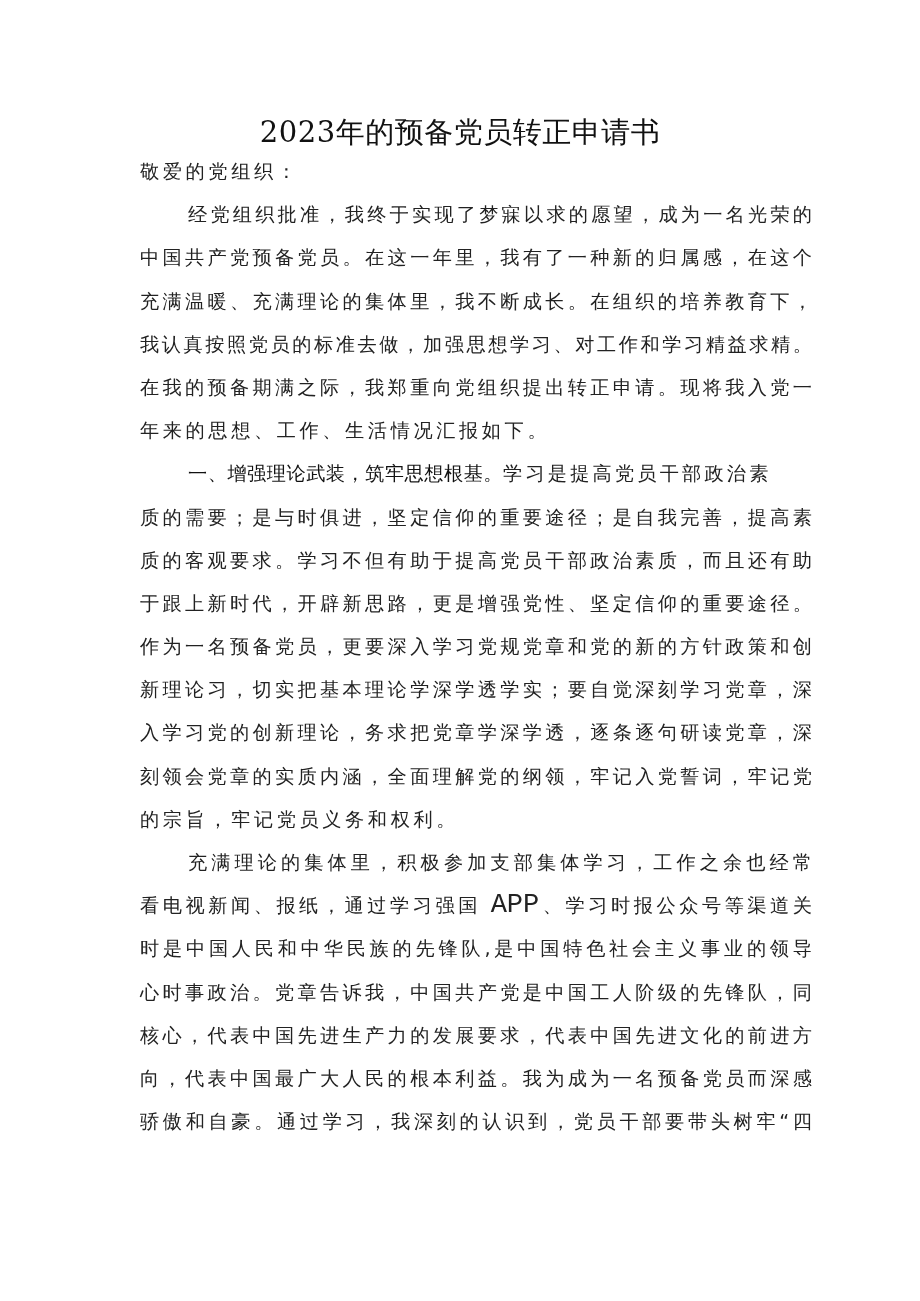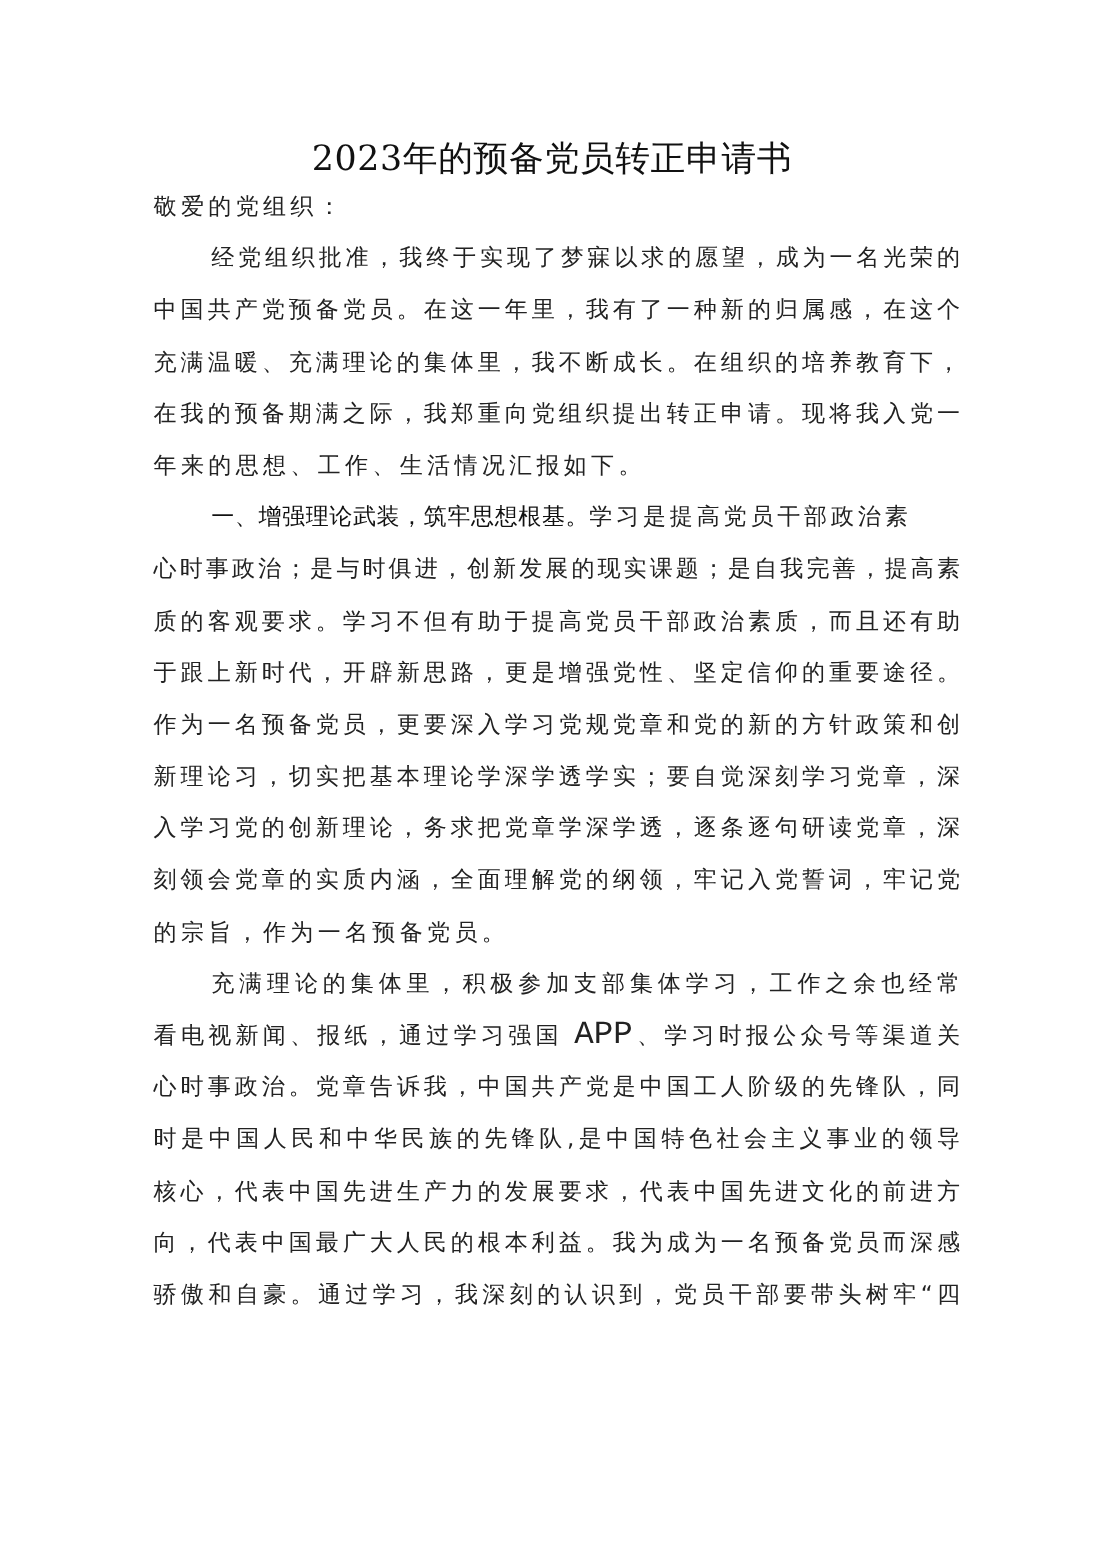--- a/index.html
+++ b/index.html
@@ -28,21 +28,21 @@
     width: 920px;
     text-align: center;
     font-family: "DejaVu Serif", "Liberation Serif", serif;
     font-size: 29px;
     line-height: 40px;
     color: #111;
     letter-spacing: 0.5px;
   }
   .body-text {
     position: absolute;
-    left: 128px;
+    left: 140px;
     top: 150px;
     width: 672px;
     font-family: "DejaVu Sans", "Liberation Sans", sans-serif;
     font-size: 19.2px;
     color: #222;
   }
   .line {
     height: 43.2px;
     line-height: 43.2px;
     white-space: nowrap;
@@ -75,44 +75,45 @@
   <div class="title">2023年的预备党员转正申请书</div>
 
   <div class="body-text">
 
     <div class="line">敬爱的党组织：</div>
 
     <div>
       <div class="line justify indent">经党组织批准，我终于实现了梦寐以求的愿望，成为一名光荣的</div>
       <div class="line justify">中国共产党预备党员。在这一年里，我有了一种新的归属感，在这个</div>
       <div class="line justify">充满温暖、充满理论的集体里，我不断成长。在组织的培养教育下，</div>
+      <div class="line justify">我认真按照党员的标准去做，加强思想学习、对工作和学习精益求精。</div>
       <div class="line justify">在我的预备期满之际，我郑重向党组织提出转正申请。现将我入党一</div>
       <div class="line">年来的思想、工作、生活情况汇报如下。</div>
     </div>
 
     <div>
       <div class="line indent" style="letter-spacing:0;">
         <span class="bold">一、增强理论武装，筑牢思想根基。</span><span style="letter-spacing:3.2px;text-align:center;">学习是提高党员干部政治素</span>
       </div>
-      <div class="line justify">心时事政治；是与时俱进，创新发展的现实课题；是自我完善，提高素</div>
+      <div class="line justify">质的需要；是与时俱进，坚定信仰的重要途径；是自我完善，提高素</div>
       <div class="line justify">质的客观要求。学习不但有助于提高党员干部政治素质，而且还有助</div>
       <div class="line justify">于跟上新时代，开辟新思路，更是增强党性、坚定信仰的重要途径。</div>
       <div class="line justify">作为一名预备党员，更要深入学习党规党章和党的新的方针政策和创</div>
       <div class="line justify">新理论习，切实把基本理论学深学透学实；要自觉深刻学习党章，深</div>
       <div class="line justify">入学习党的创新理论，务求把党章学深学透，逐条逐句研读党章，深</div>
       <div class="line justify">刻领会党章的实质内涵，全面理解党的纲领，牢记入党誓词，牢记党</div>
-      <div class="line">的宗旨，作为一名预备党员。</div>
+      <div class="line">的宗旨，牢记党员义务和权利。</div>
     </div>
 
     <div>
       <div class="line justify indent">充满理论的集体里，积极参加支部集体学习，工作之余也经常</div>
       <div class="line justify">
         <span>看电视新闻、报纸，通过学习强国</span> <span class="latin-big">APP</span><span>、学习时报公众号等渠道关</span>
       </div>
+      <div class="line justify">时是中国人民和中华民族的先锋队,是中国特色社会主义事业的领导</div>
       <div class="line justify">心时事政治。党章告诉我，中国共产党是中国工人阶级的先锋队，同</div>
-      <div class="line justify">时是中国人民和中华民族的先锋队,是中国特色社会主义事业的领导</div>
       <div class="line justify">核心，代表中国先进生产力的发展要求，代表中国先进文化的前进方</div>
       <div class="line justify">向，代表中国最广大人民的根本利益。我为成为一名预备党员而深感</div>
       <div class="line justify">骄傲和自豪。通过学习，我深刻的认识到，党员干部要带头树牢“四</div>
     </div>
 
   </div>
 </div>
 
 </body></html>

